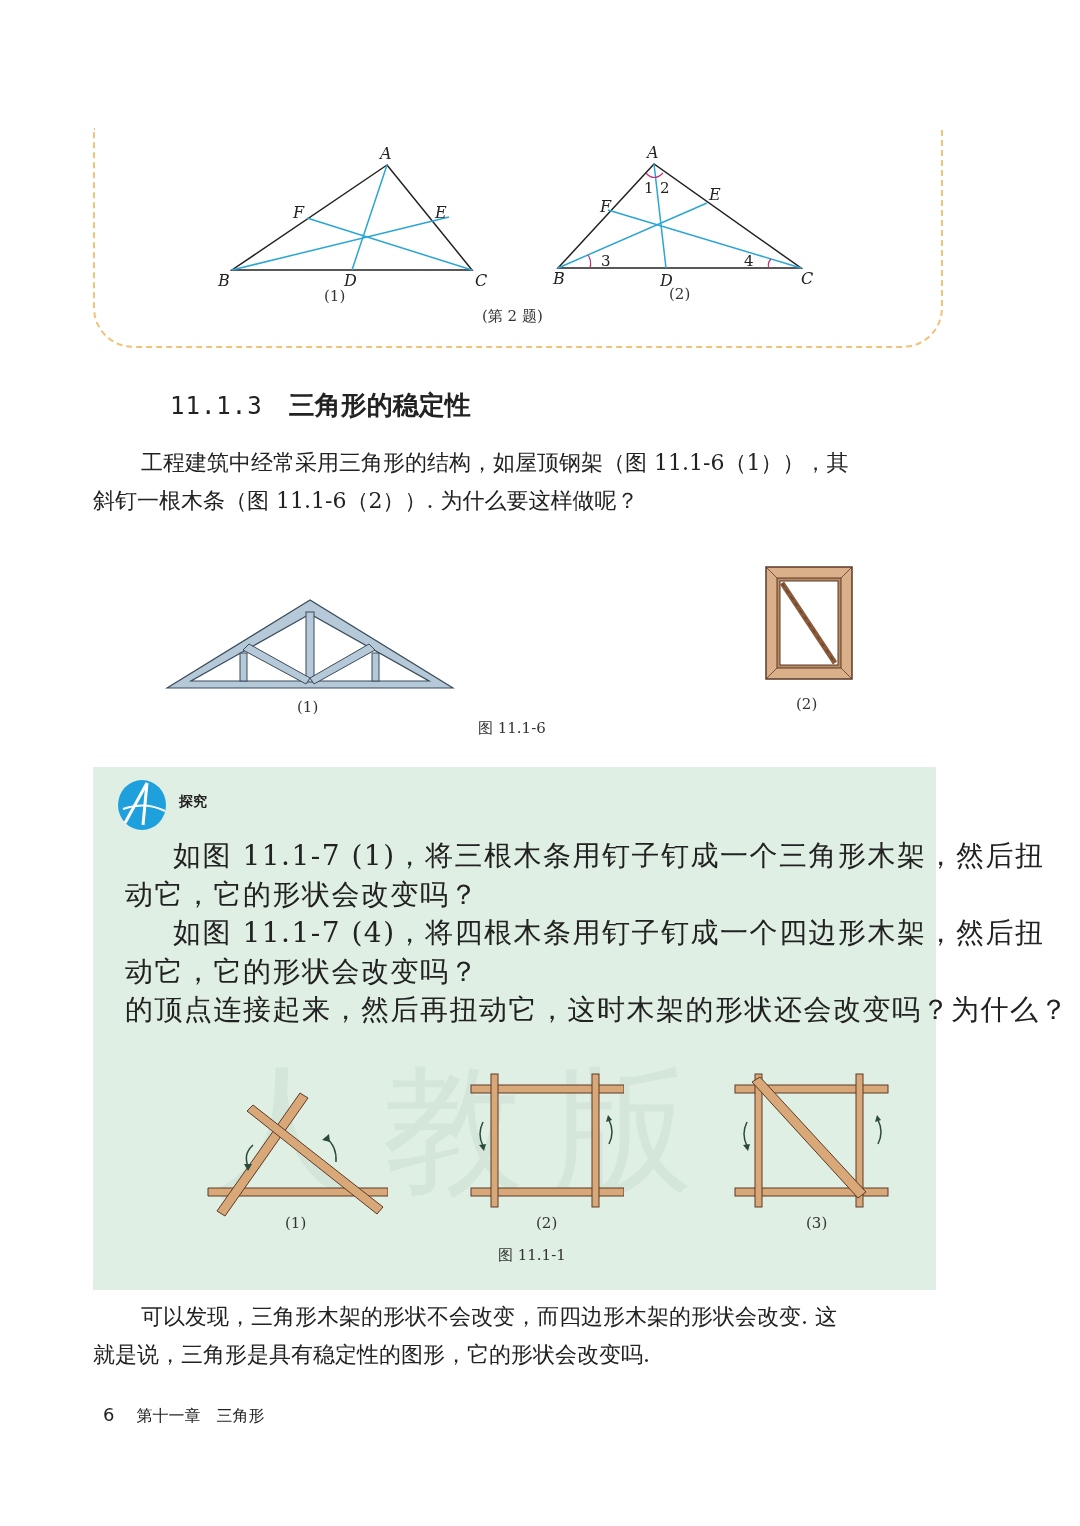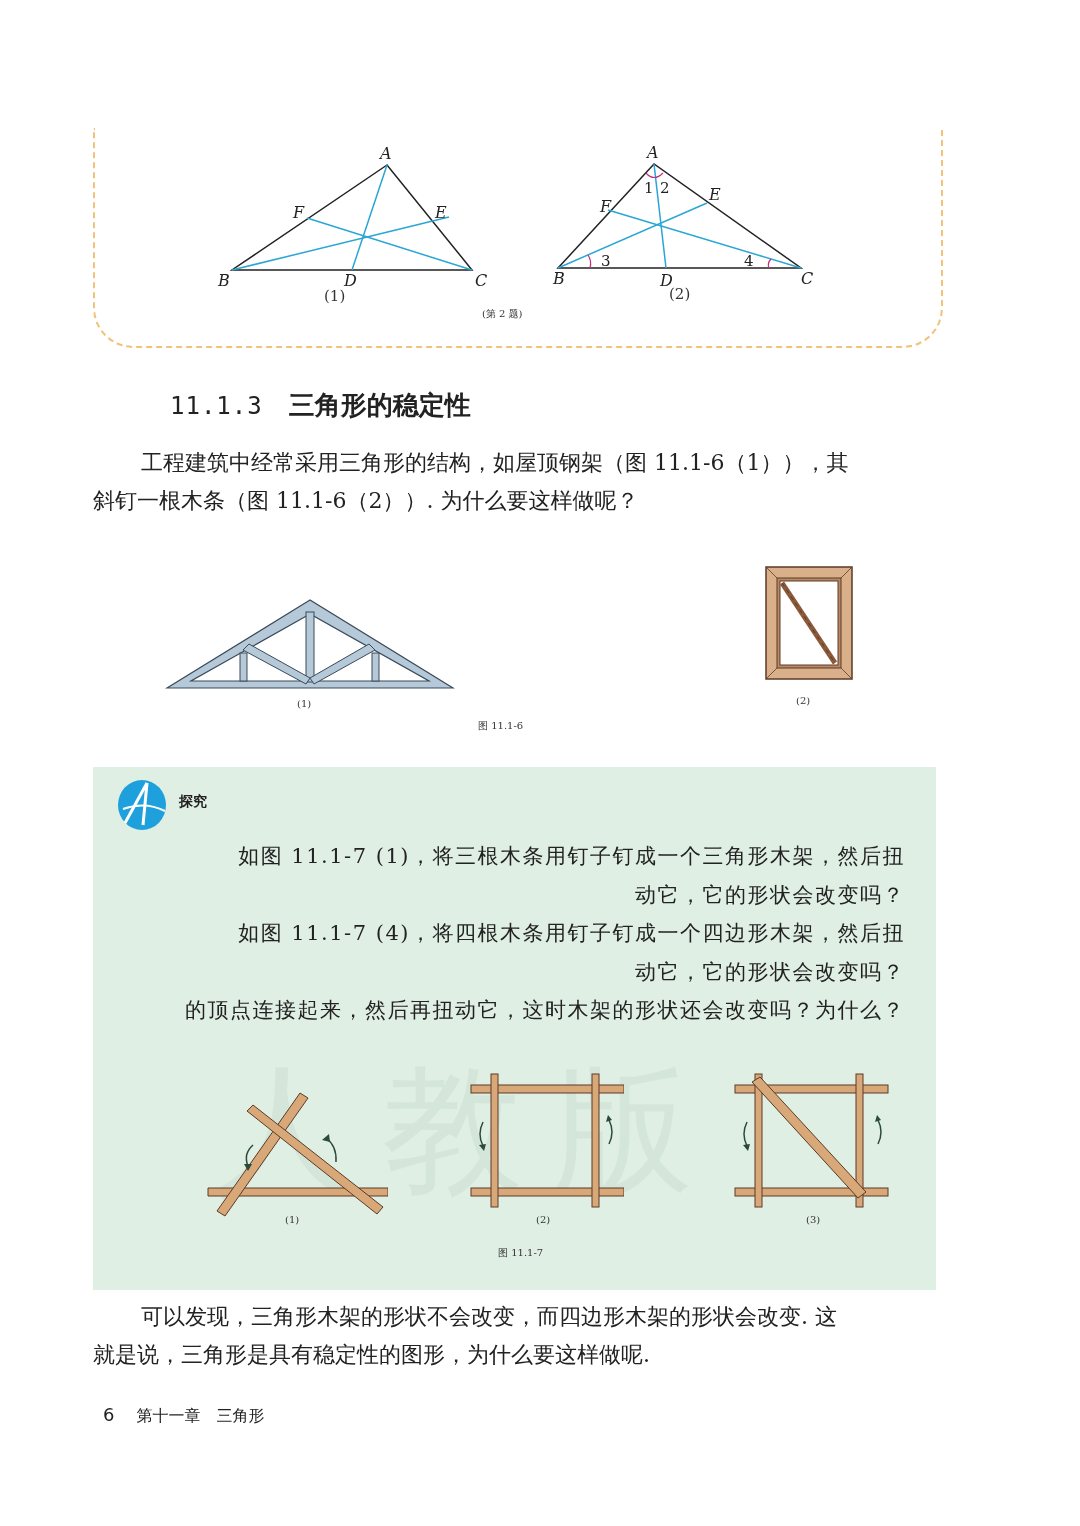--- a/index.html
+++ b/index.html
@@ -5,31 +5,31 @@
   html, body { margin: 0; padding: 0; }
   body {
     width: 1080px; height: 1526px; background: #ffffff; position: relative; overflow: hidden;
     font-family: "DejaVu Serif", "Liberation Serif", serif; color: #222;
   }
   .abs { position: absolute; }
   .dash-box {
     position: absolute; left: 93px; top: 128px; width: 846px; height: 218px;
     border: 2px dashed #f0c27a; border-top: none; border-radius: 0 0 40px 40px;
   }
-  .fig-label { font-size: 10px; color: #333; font-family: "DejaVu Serif", serif; }
+  .fig-label { font-size: 15px; color: #333; font-family: "DejaVu Serif", serif; }
   .section-title { left: 145px; top: 388px; font-size: 26px; margin-left: 25px; }
   .section-title .num { font-family: "DejaVu Sans Mono", monospace; font-size: 24px; letter-spacing: 1px; }
   .section-title .title { font-family: "DejaVu Sans", sans-serif; font-weight: bold; margin-left: 26px; }
   .para { font-size: 22px; line-height: 38px; left: 93px; width: 850px; text-align: justify; }
   .para .line { display: block; white-space: nowrap; }
   .indent { padding-left: 48px; }
   .explore-box {
     position: absolute; left: 93px; top: 767px; width: 843px; height: 523px; background: #e0efe4;
   }
-  .explore-text { font-size: 21px; line-height: 38.5px; position: absolute; left: 12px; width: 800px; letter-spacing: 1.5px; text-align: right; }
+  .explore-text { font-size: 28px; line-height: 38.5px; position: absolute; left: 32px; width: 800px; letter-spacing: 1.5px; }
   .explore-text .line { display: block; white-space: nowrap; }
   .explore-title { position: absolute; left: 86px; top: 26px; font-family: "DejaVu Sans", sans-serif; font-weight: bold; font-size: 14px; }
   .footer { top: 1404px; left: 103px; font-size: 18px; }
   .footer .page { font-family: "DejaVu Sans", sans-serif; margin-right: 22px; }
   .footer .chap { font-family: "DejaVu Serif", serif; font-size: 16px; }
   .watermark { position: absolute; left: 120px; top: 270px; font-size: 140px; color: rgba(160,190,170,0.18); font-family: "DejaVu Serif", serif; letter-spacing: 30px; pointer-events: none; }
 </style>
 </head>
 <body>
 
@@ -164,23 +164,23 @@
       <rect x="123" y="2" width="7" height="133"></rect>
       <polygon points="19,10 27,5 133,120 125,126"></polygon>
     </g>
     <path d="M14,50 Q8,62 14,74" fill="none" stroke="#2a4a3a" stroke-width="1.5"></path>
     <polygon points="10,73 17,72 15,79" fill="#2a4a3a"></polygon>
     <path d="M145,72 Q151,60 145,48" fill="none" stroke="#2a4a3a" stroke-width="1.5"></path>
     <polygon points="142,50 148,48 144,43" fill="#2a4a3a"></polygon>
   </svg>
   <div class="abs fig-label" style="left:713px;top:447px">(3)</div>
 
-  <div class="abs fig-label" style="left:405px;top:479px">图 11.1-7</div>
+  <div class="abs fig-label" style="left:405px;top:479px">图 11.1-1</div>
 </div>
 
 <div class="abs para" style="top:1298px">
   <span class="line indent">可以发现，三角形木架的形状不会改变，而四边形木架的形状会改变. 这</span>
-  <span class="line">就是说，三角形是具有稳定性的图形，为什么要这样做呢.</span>
+  <span class="line">就是说，三角形是具有稳定性的图形，它的形状会改变吗.</span>
 </div>
 
 <div class="abs footer">
   <span class="page">6</span><span class="chap">第十一章　三角形</span>
 </div>
 
 </body></html>

